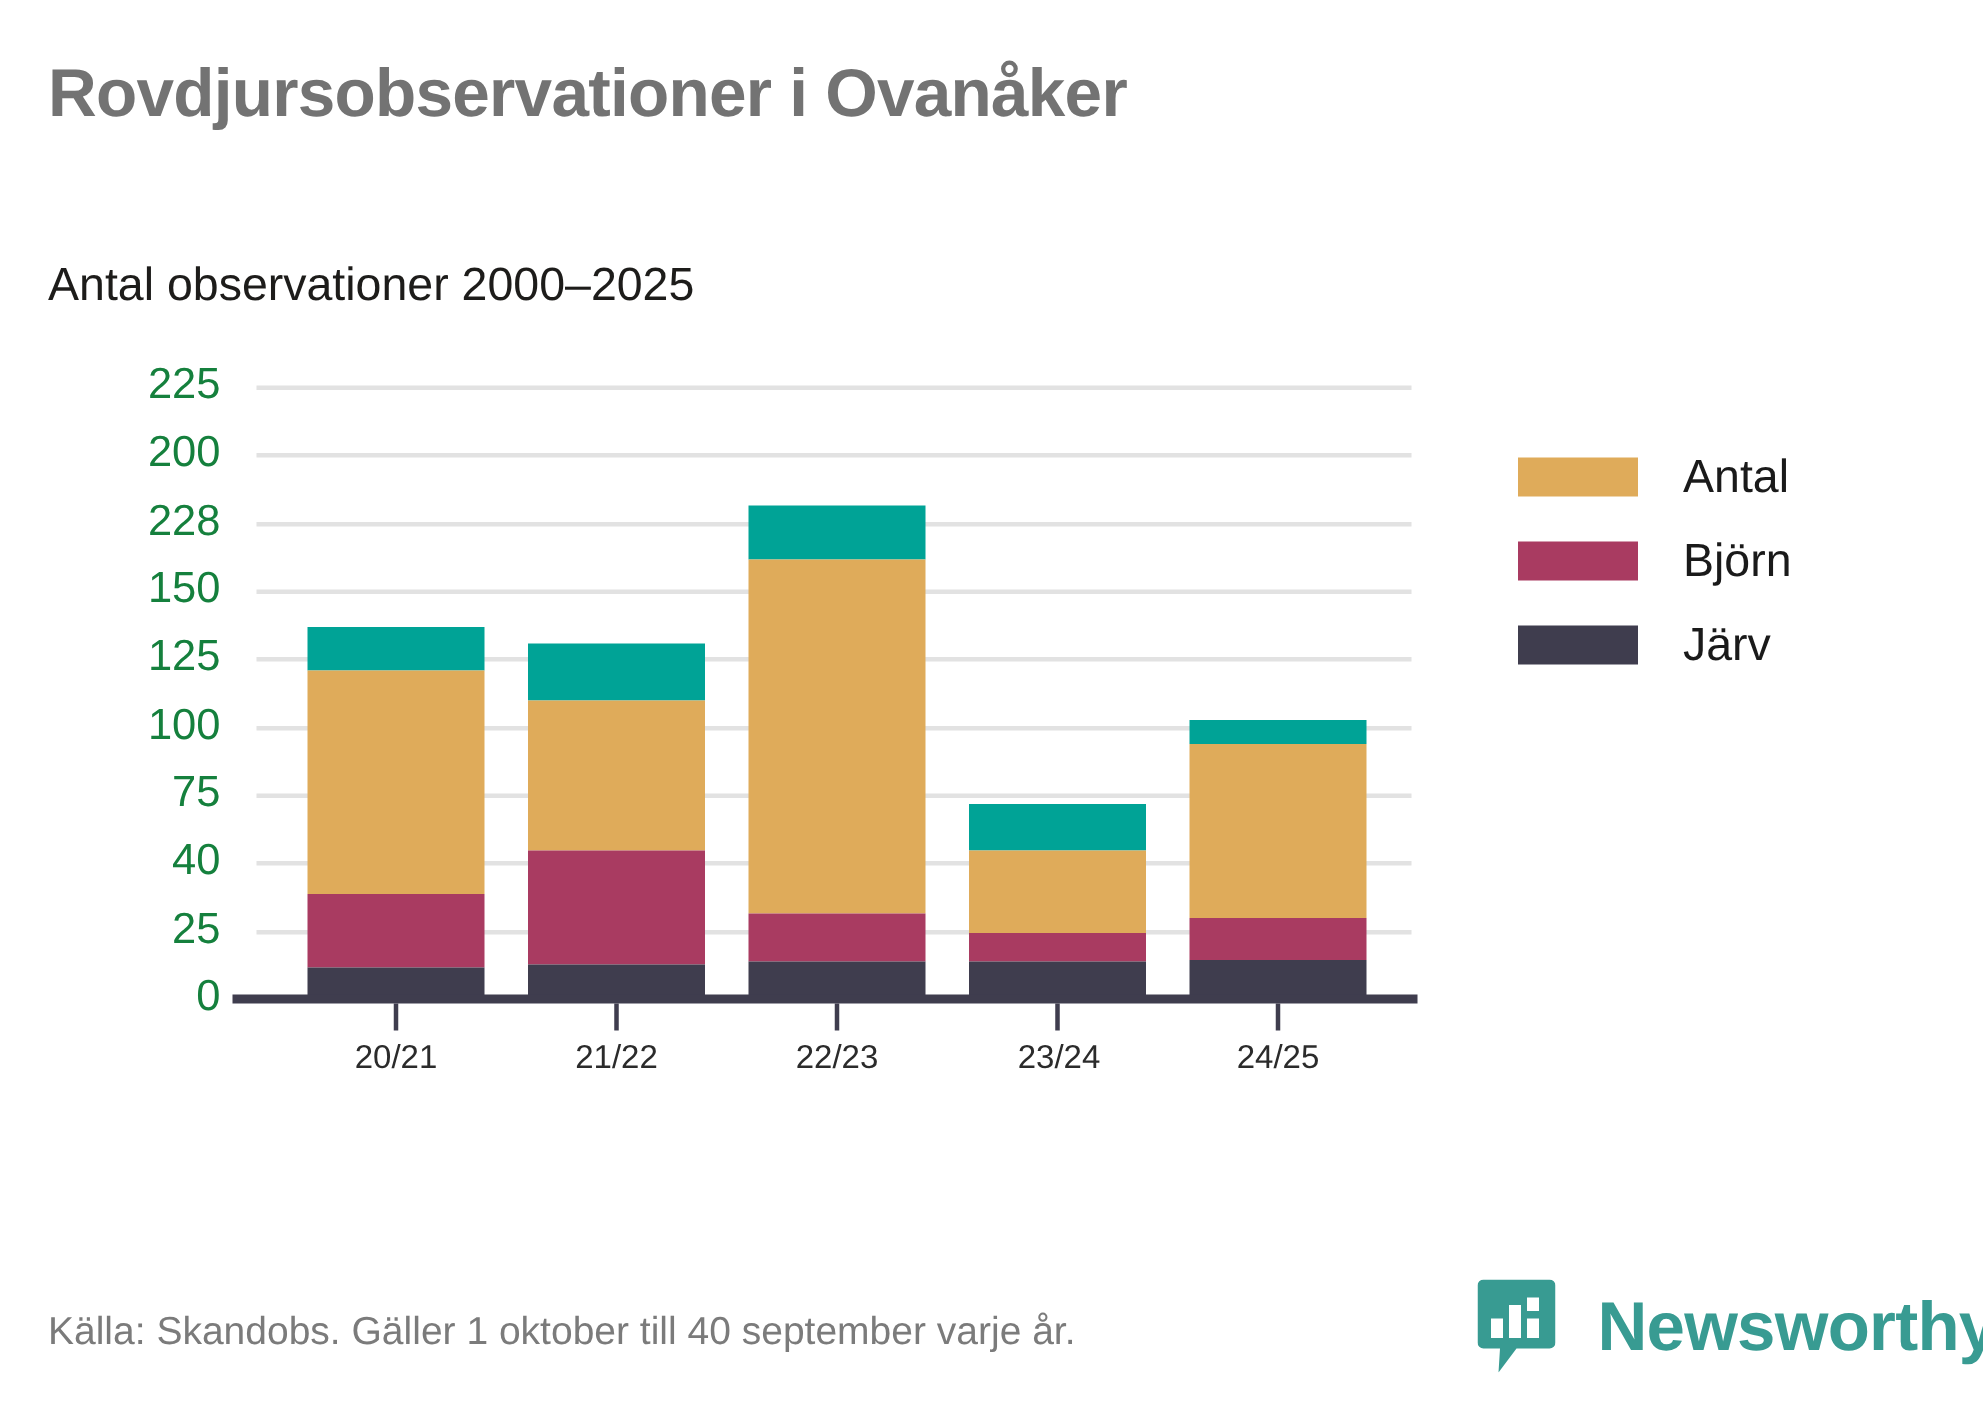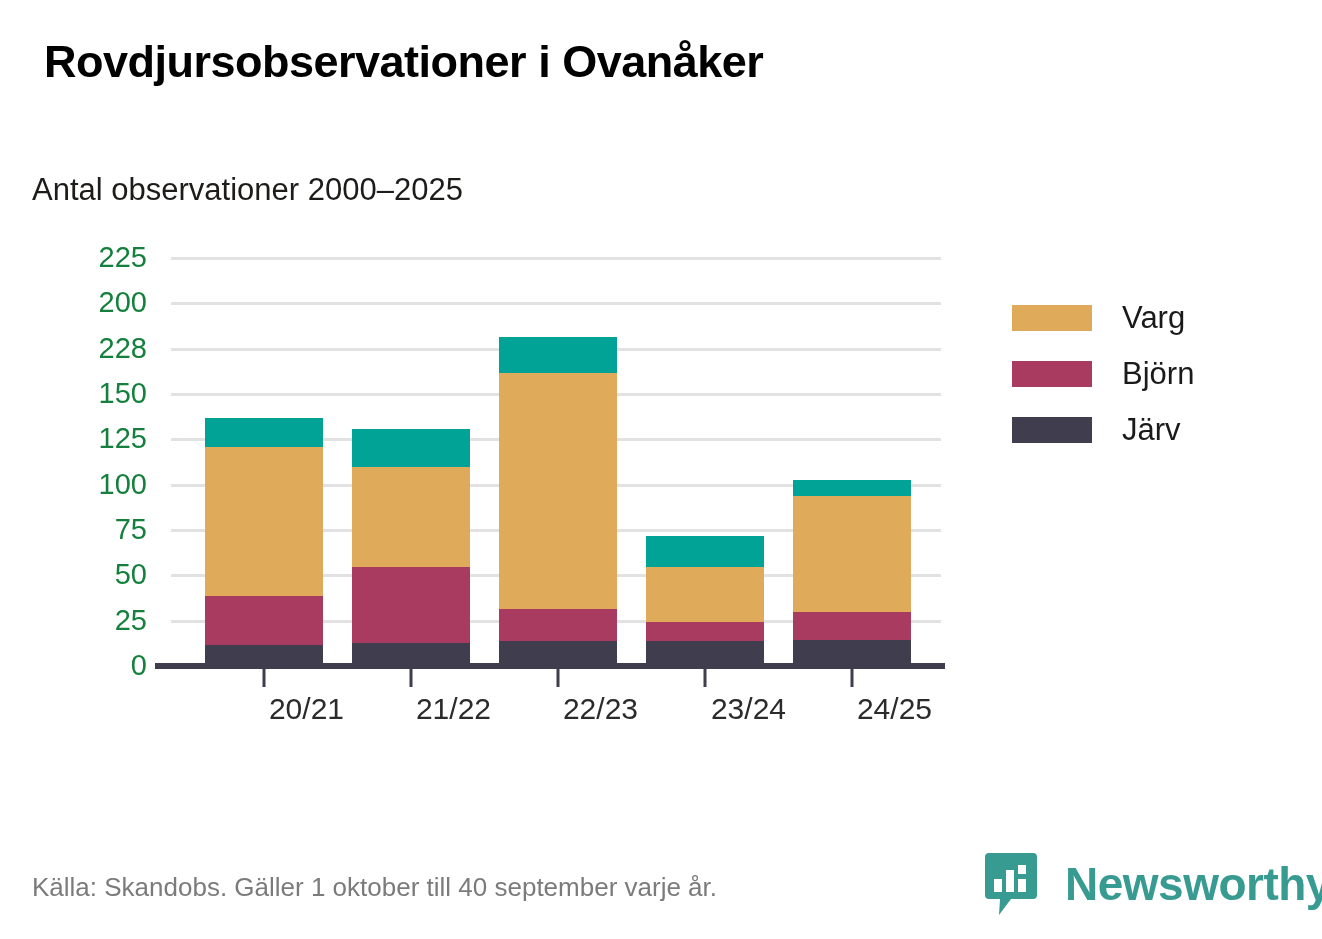--- a/index.html
+++ b/index.html
@@ -14,23 +14,22 @@
     position: relative;
   }
 
   #chart-title {
     position: absolute;
     left: 32px;
     top: 36px;
     font-size: 45px;
     font-weight: bold;
     letter-spacing: -0.5px;
-    color: #000000;
-    white-space: nowrap;
-    margin-left: 12px;
+    color: #737373;
+    white-space: nowrap;
   }
 
   #chart-subtitle {
     position: absolute;
     left: 32px;
     top: 172px;
     font-size: 31px;
     font-weight: normal;
     color: #1d1c1a;
     white-space: nowrap;
@@ -118,22 +117,22 @@
     position: absolute;
     left: 171px;
     top: 692px;
     width: 770px;
     height: 46px;
   }
   .x-tick-label {
     position: absolute;
     top: 0;
     width: 160px;
-    text-align: right;
-    font-size: 30px;
+    text-align: center;
+    font-size: 22px;
     color: #2b2b2b;
     transform: translateX(-50%);
     white-space: nowrap;
   }
 
   
   #legend {
     position: absolute;
     left: 1012px;
     top: 290px;
@@ -184,21 +183,21 @@
 </style>
 </head>
 <body>
 
 <div id="chart-title">Rovdjursobservationer i Ovanåker</div>
 <div id="chart-subtitle">Antal observationer 2000–2025</div>
 
 <div id="y-tick-labels">
     <div class="y-tick-label" style="top: 408px;">0</div>
     <div class="y-tick-label" style="top: 362.667px;">25</div>
-    <div class="y-tick-label" style="top: 317.333px;">50</div>
+    <div class="y-tick-label" style="top: 317.333px;">40</div>
     <div class="y-tick-label" style="top: 272px;">75</div>
     <div class="y-tick-label" style="top: 226.667px;">100</div>
     <div class="y-tick-label" style="top: 181.333px;">125</div>
     <div class="y-tick-label" style="top: 136px; padding-left: 44px;">150</div>
     <div class="y-tick-label" style="top: 90.6667px;">228</div>
     <div class="y-tick-label" style="top: 45.3333px;">200</div>
     <div class="y-tick-label" style="top: 0px;">225</div>
   </div>
 
 <div id="plot-area">
@@ -259,21 +258,21 @@
     <div class="x-tick-label" style="left: 93px;">20/21</div>
     <div class="x-tick-label" style="left: 240px;">21/22</div>
     <div class="x-tick-label" style="left: 387px;">22/23</div>
     <div class="x-tick-label" style="left: 535px;">23/24</div>
     <div class="x-tick-label" style="left: 681px;">24/25</div>
   </div>
 
 <div id="legend">
     <div class="legend-item">
       <div class="legend-swatch" style="background: rgb(223, 171, 90);"></div>
-      <div class="legend-label">Varg</div>
+      <div class="legend-label">Antal</div>
     </div>
     <div class="legend-item">
       <div class="legend-swatch" style="background: rgb(169, 59, 97);"></div>
       <div class="legend-label">Björn</div>
     </div>
     <div class="legend-item">
       <div class="legend-swatch" style="background: rgb(63, 61, 78);"></div>
       <div class="legend-label">Järv</div>
     </div>
   </div>

